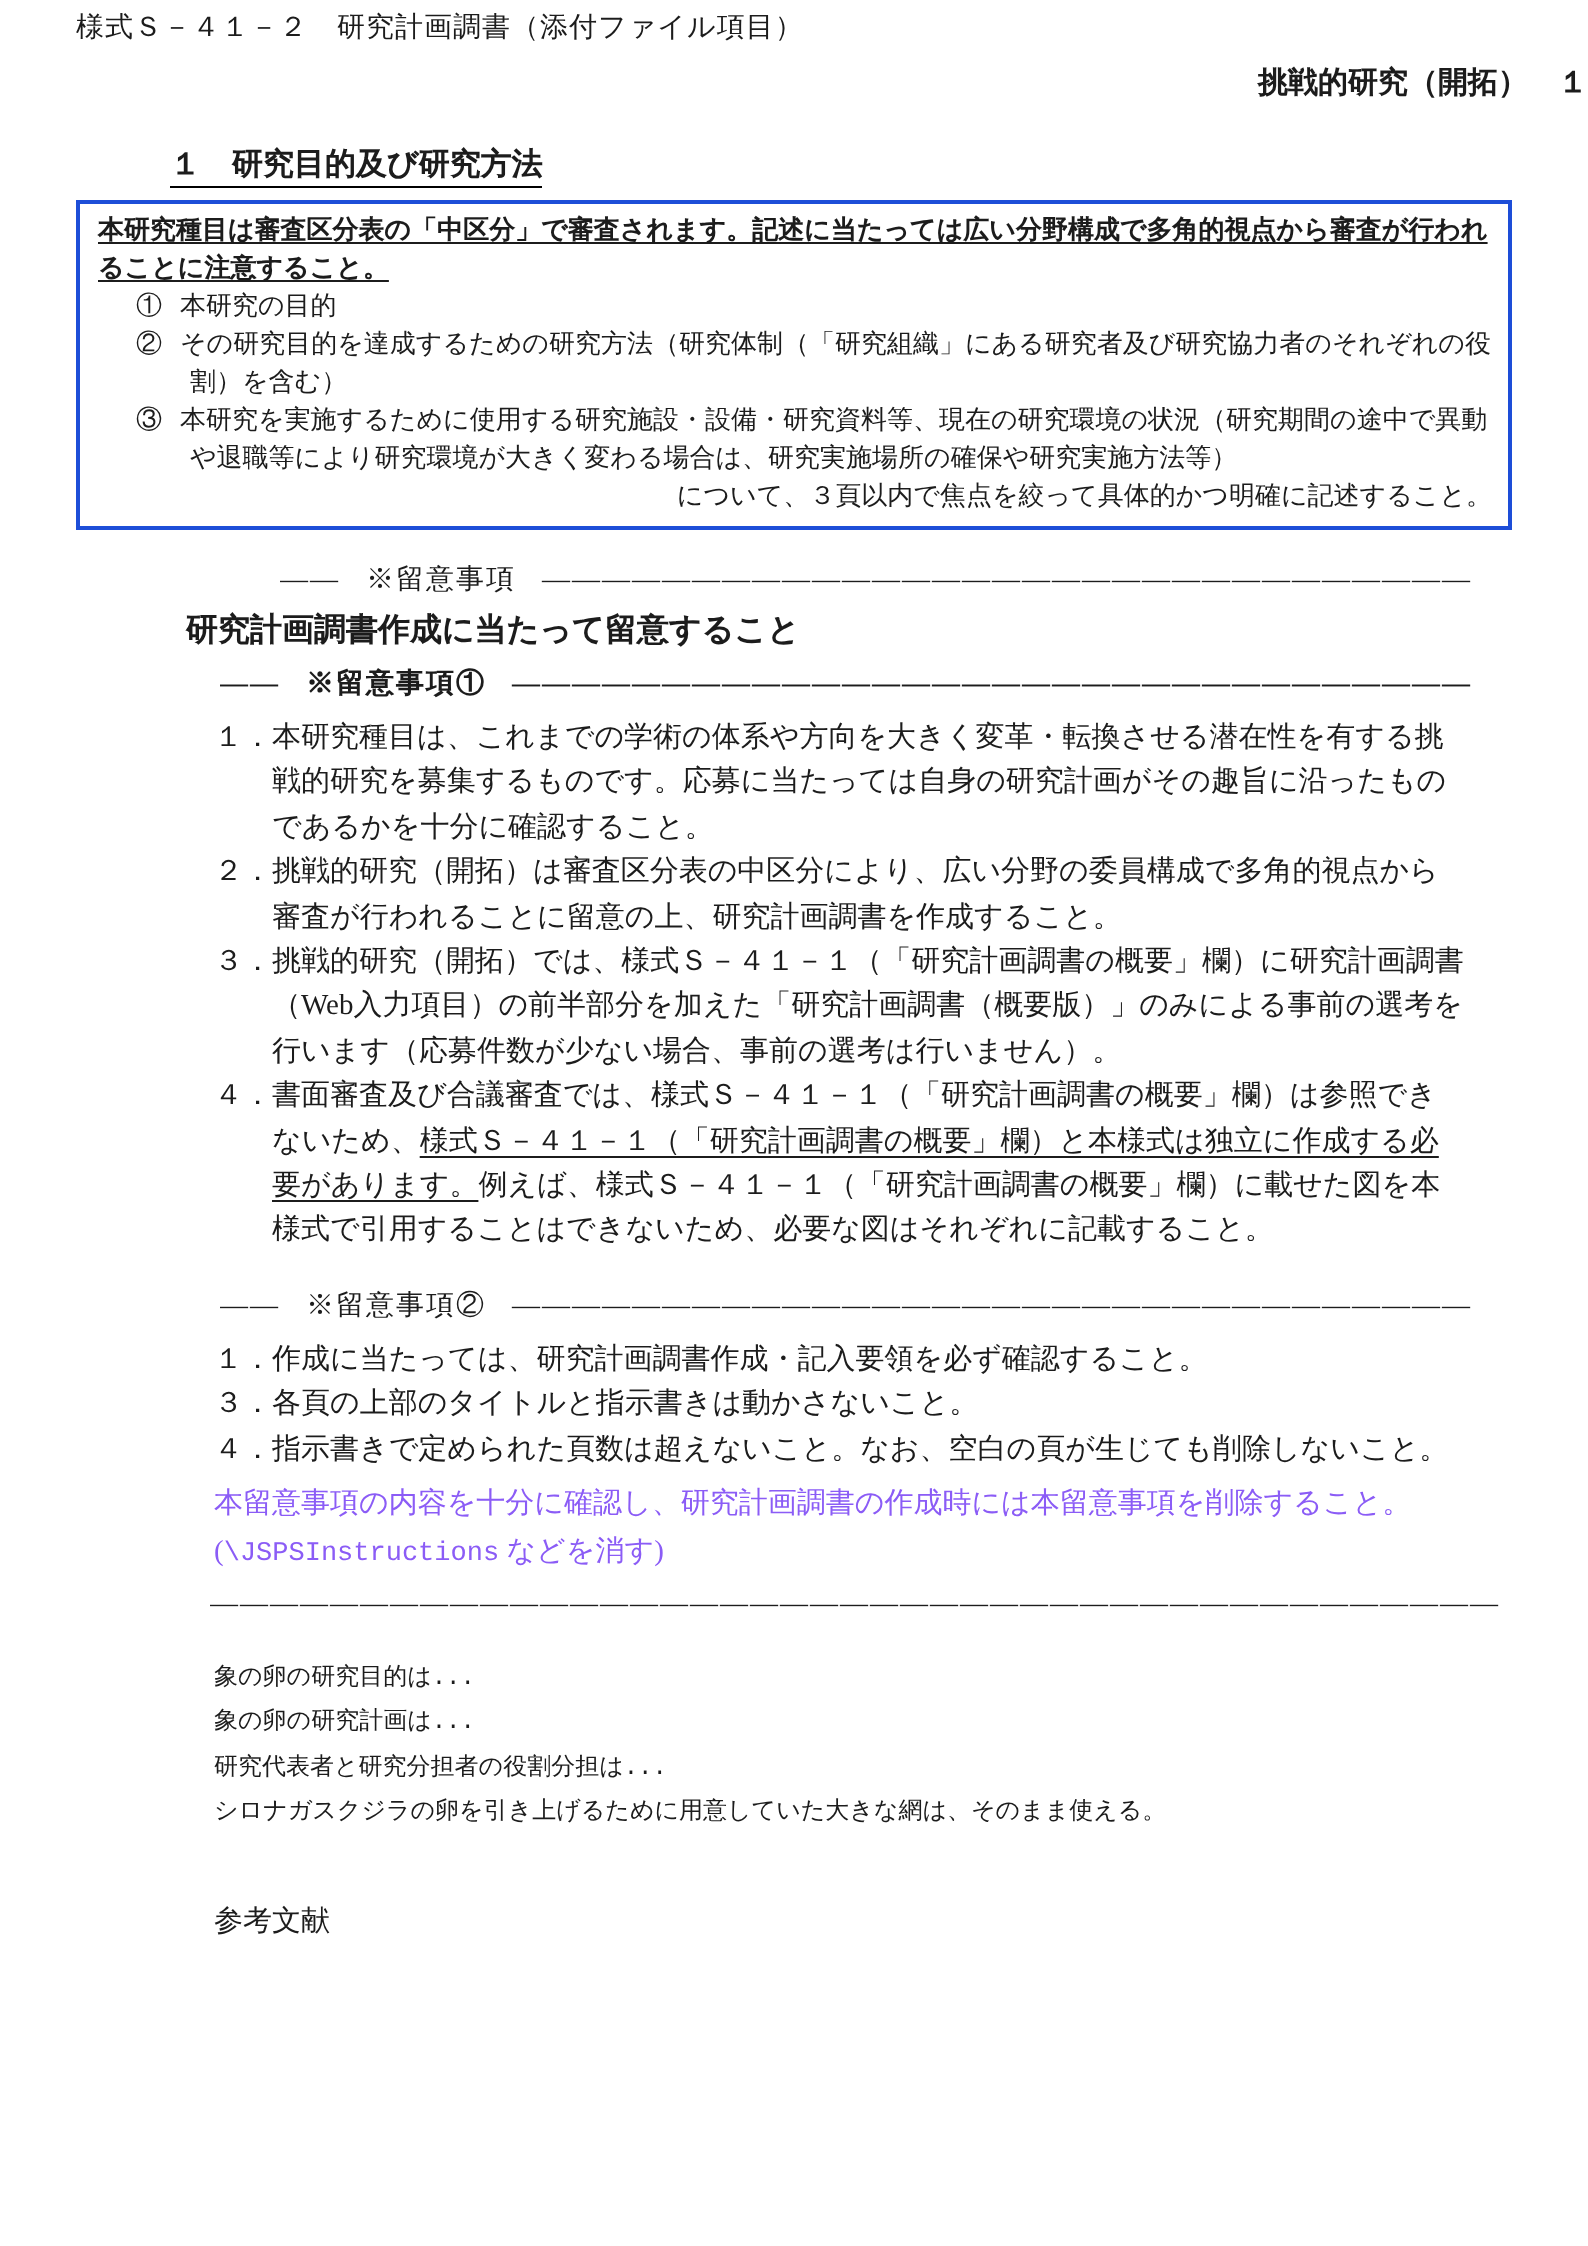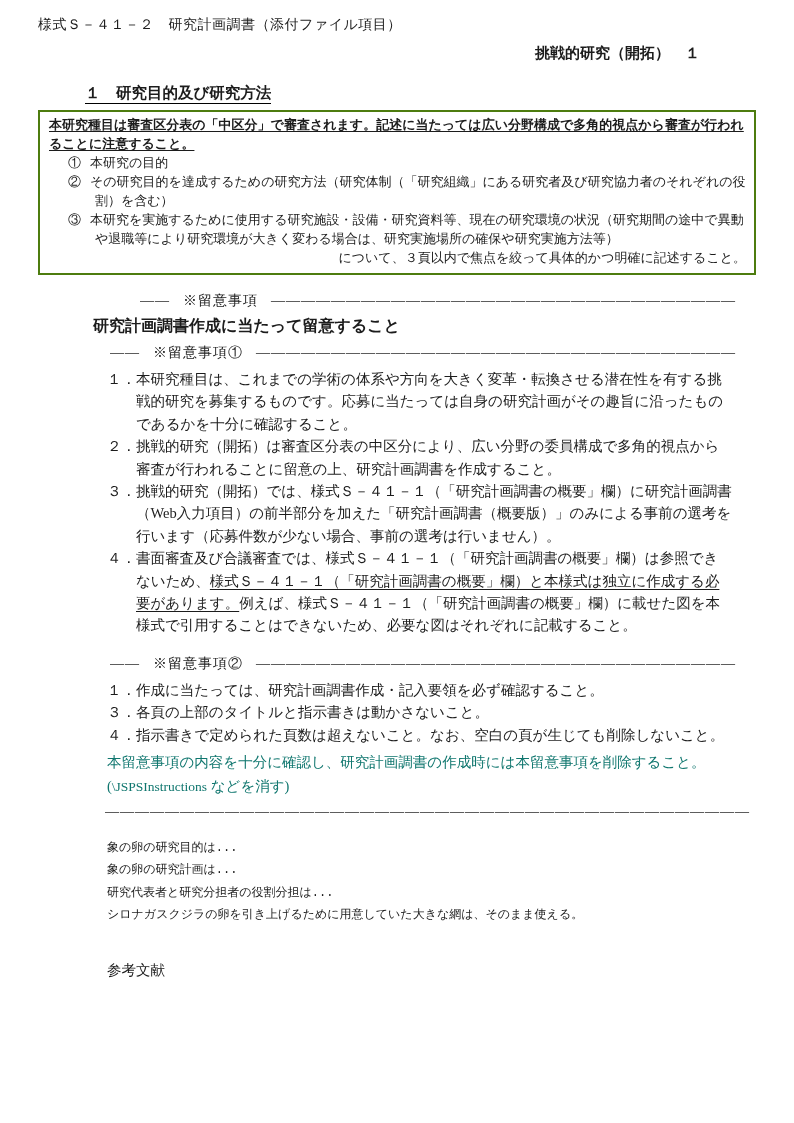--- a/index.html
+++ b/index.html
@@ -4,52 +4,51 @@
 <style>
   html,body{margin:0;padding:0;background:#ffffff;}
   .page{
     position:relative;
     width:794px;height:1123px;
     background:#ffffff;
     color:#1c1c1c;
     font-family:"Liberation Serif","DejaVu Serif",serif;
     overflow:hidden;
     box-sizing:border-box;
-    padding-top:16px;
+    padding-top:6px;
   }
   .header-left{
     margin-left:38px;
     font-size:14px;
     line-height:17px;
     letter-spacing:0.5px;
   }
   .header-right{
     margin-top:11px;
-    margin-right:94px;
     text-align:right;
-    font-family:Liberation Sans, sans-serif;
+    font-family:Liberation Mono, monospace;
     font-weight:bold;
     font-size:15px;
     line-height:18px;
   }
   .section-title{
     margin:21px 0 0 85px;
     font-family:"Liberation Sans","DejaVu Sans",sans-serif;
     font-weight:bold;
     font-size:15.5px;
     line-height:19px;
   }
   .section-title .u-title{
     display:inline-block;
     border-bottom:1.5px solid #000;
     padding-bottom:1px;
   }
   .instruction-box{
     margin:6px 38px 0 38px;
-    border:2px solid #4d7c0f;
+    border:2px solid #1d4ed8;
     padding:3px 8px 6px 9px;
     font-size:13px;
     line-height:19px;
   }
   .box-lead{
     margin:0;
     font-weight:bold;
     text-decoration:underline;
     text-underline-offset:2px;
   }
@@ -66,21 +65,21 @@
   }
   .divider{
     white-space:nowrap;
     overflow:hidden;
     font-size:14px;
     line-height:22px;
     letter-spacing:1px;
   }
   .divider .dv-label{margin:0 13px;}
   .divider-1{margin:15px 0 0 140px;}
-  .divider-2{margin:4px 0 0 110px;}
+  .divider-2{margin:4px 0 0 110px;font-weight:bold;}
   .divider-3{margin:16px 0 0 110px;}
   .notes-heading{
     margin:2px 0 0 93px;
     font-family:"Liberation Sans","DejaVu Sans",sans-serif;
     font-weight:bold;
     font-size:16px;
     line-height:24px;
   }
   .note-group{margin-top:4px;}
   .note-item{
@@ -90,27 +89,27 @@
     text-indent:-29px;
     font-size:14.5px;
     line-height:22.4px;
   }
   .note-item .u-span{
     text-decoration:underline;
     text-underline-offset:3px;
   }
   .red-warning{
     margin:5px 0 0 107px;
-    color:#0f766e;
+    color:#8b5cf6;
     font-size:14.5px;
     line-height:23.5px;
   }
   .red-warning p{margin:0;}
   .code-text{
-    font-family:Liberation Serif, serif;
+    font-family:Liberation Mono, monospace;
     font-size:13.5px;
   }
   .bottom-divider{
     margin:3px 0 0 105px;
     white-space:nowrap;
     overflow:hidden;
     font-size:14px;
     line-height:22px;
     letter-spacing:1px;
   }

